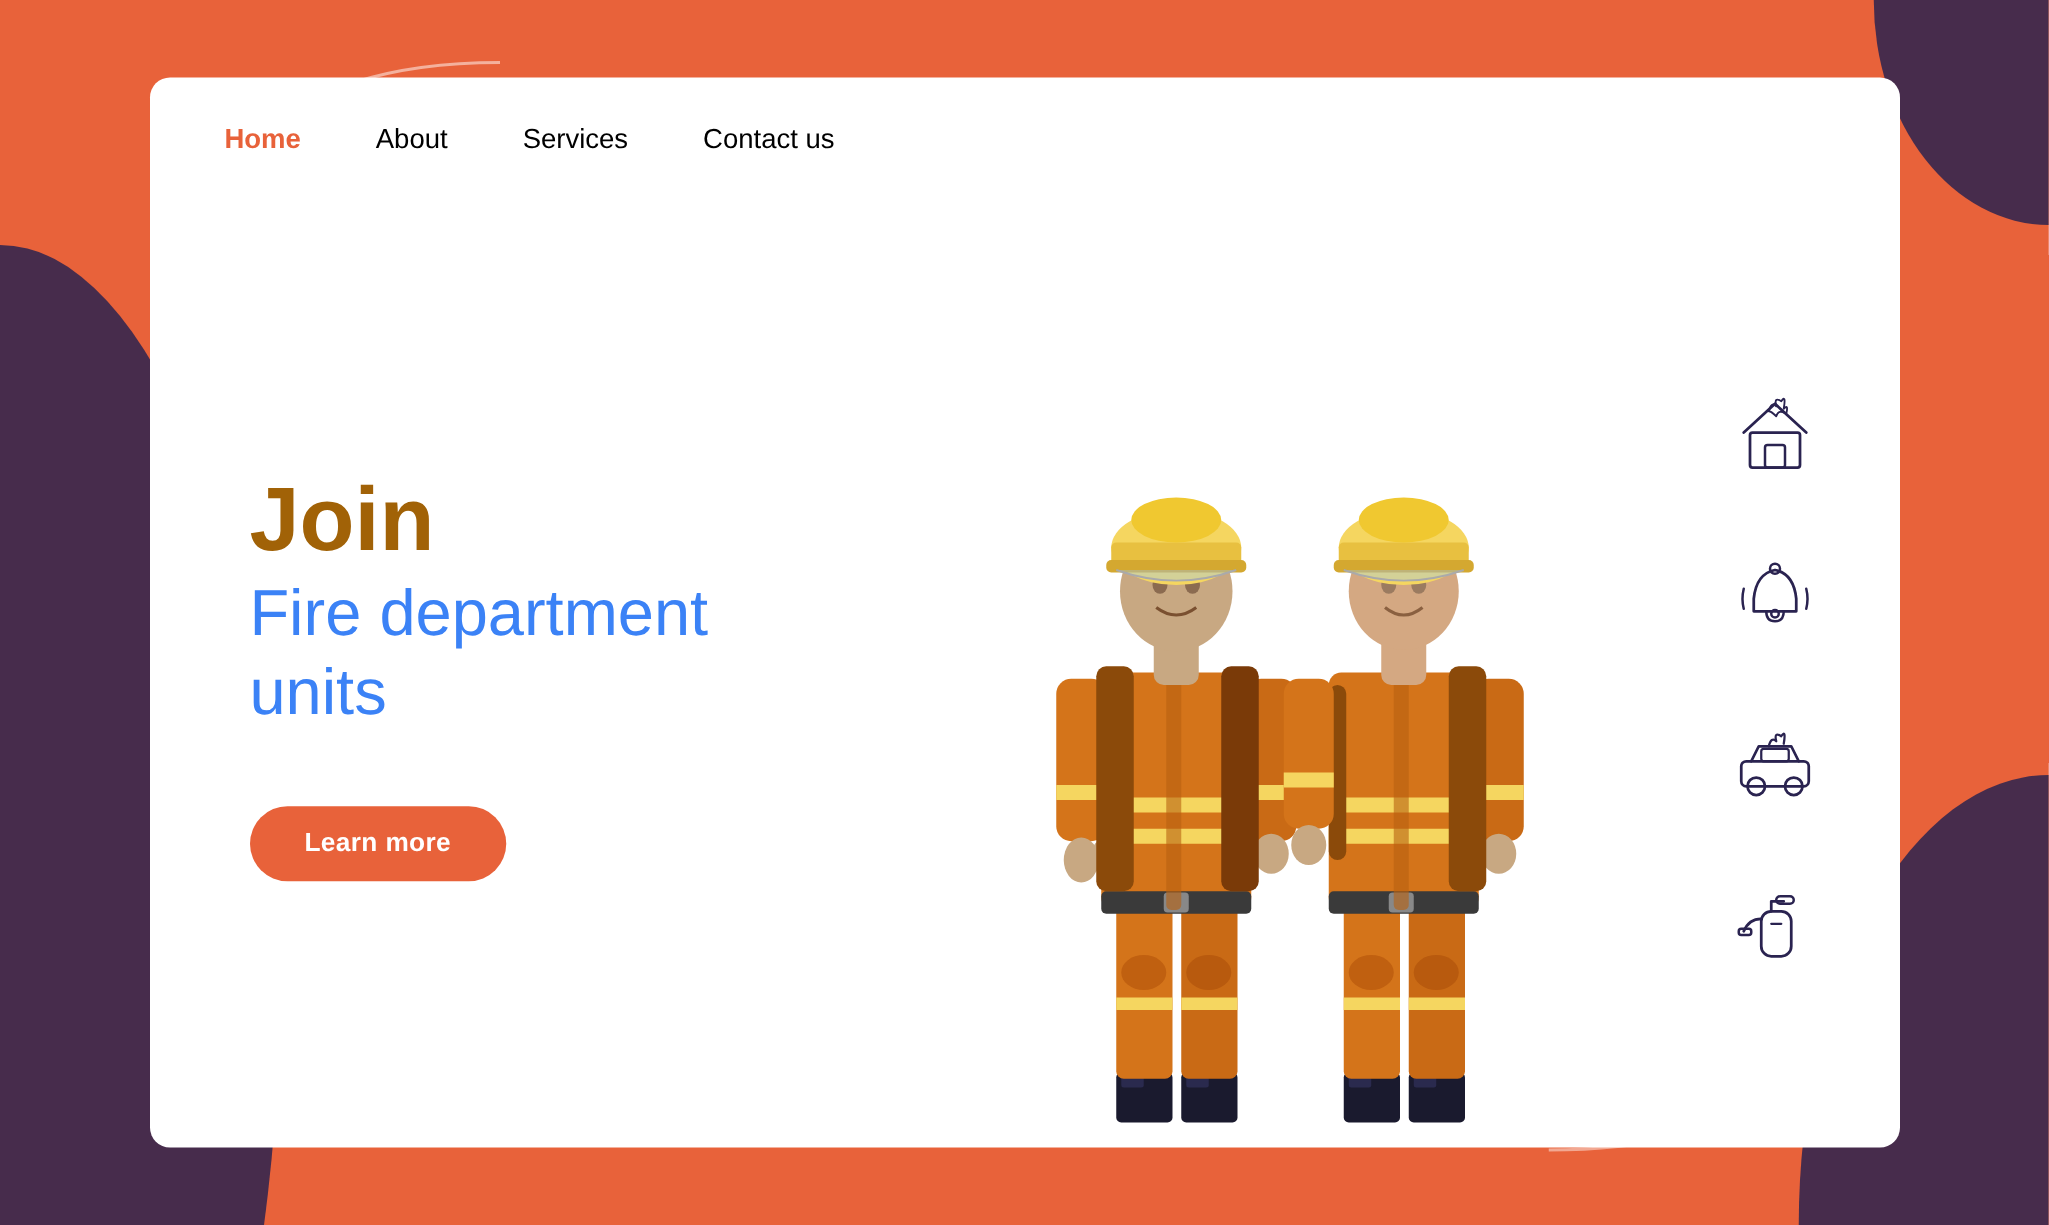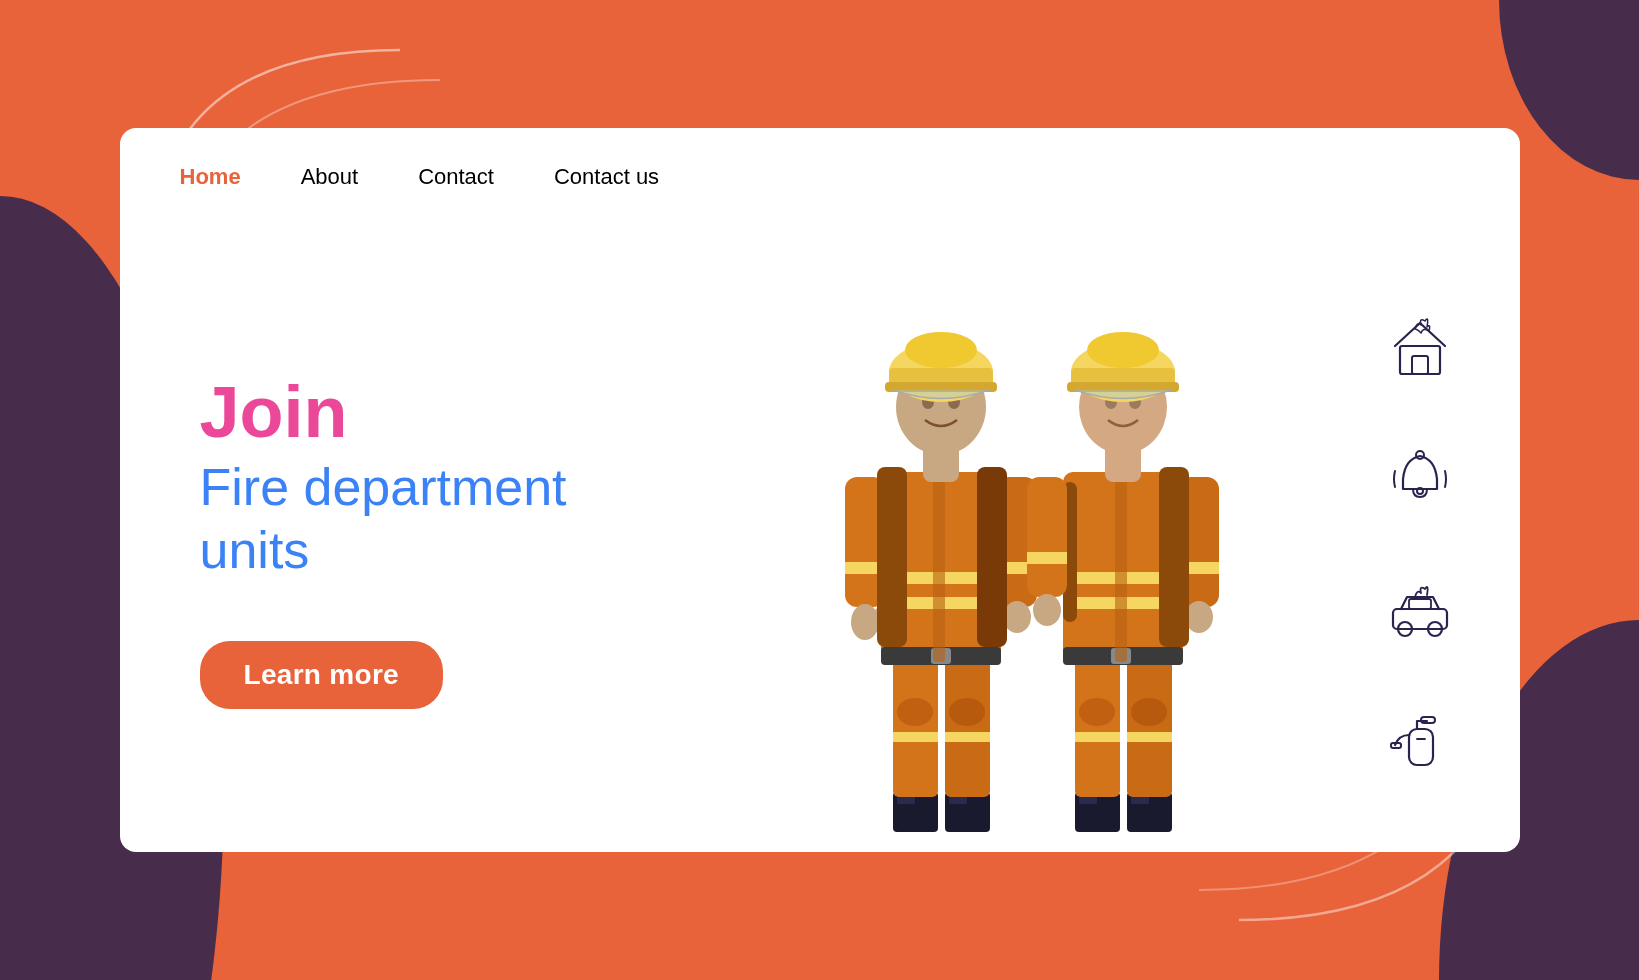--- a/index.html
+++ b/index.html
@@ -45,21 +45,21 @@
       opacity: 0.85;
     }
 
     
     .card {
       position: relative;
       z-index: 10;
       background: #ffffff;
       border-radius: 16px;
       width: 1400px;
-      height: 724px;
+      height: 856px;
       overflow: hidden;
       display: flex;
       flex-direction: column;
     }
 
     
     .nav {
       display: flex;
       align-items: center;
       padding: 36px 60px 20px 60px;
@@ -90,40 +90,40 @@
       padding: 60px 0 60px 80px;
       display: flex;
       flex-direction: column;
       justify-content: center;
       width: 480px;
       flex-shrink: 0;
     }
     .headline-join {
       font-size: 72px;
       font-weight: 700;
-      color: #ec4899;
+      color: #a16207;
       line-height: 1.1;
       display: block;
     }
     .headline-sub {
       font-size: 52px;
       font-weight: 500;
       color: #3b82f6;
       line-height: 1.2;
       display: block;
       margin-top: 4px;
     }
     .learn-more-btn {
       margin-top: 60px;
       background: #E8623A;
       color: white;
       border: none;
       border-radius: 30px;
       padding: 18px 44px;
-      font-size: 28px;
+      font-size: 21px;
       font-weight: 600;
       cursor: pointer;
       width: fit-content;
       letter-spacing: 0.3px;
     }
 
     
     .illustration-area {
       flex: 1;
       position: relative;
@@ -175,21 +175,21 @@
 <svg style="position:absolute;bottom:40px;right:100px;z-index:5;pointer-events:none;" width="350" height="250" viewBox="0 0 350 250" fill="none">
   <path d="M50 230 Q280 230 320 60" stroke="rgba(255,255,255,0.45)" stroke-width="2.5" fill="none"></path>
   <path d="M10 200 Q240 200 290 30" stroke="rgba(255,255,255,0.3)" stroke-width="2" fill="none"></path>
 </svg>
 
 <div class="card">
 
   <nav class="nav">
     <a class="nav-item active">Home</a>
     <a class="nav-item">About</a>
-    <a class="nav-item">Contact</a>
+    <a class="nav-item">Services</a>
     <a class="nav-item">Contact us</a>
   </nav>
 
   <div class="main-content">
 
     <div class="text-section">
       <span class="headline-join">Join</span>
       <span class="headline-sub">Fire department units</span>
       <button class="learn-more-btn">Learn more</button>
     </div>

